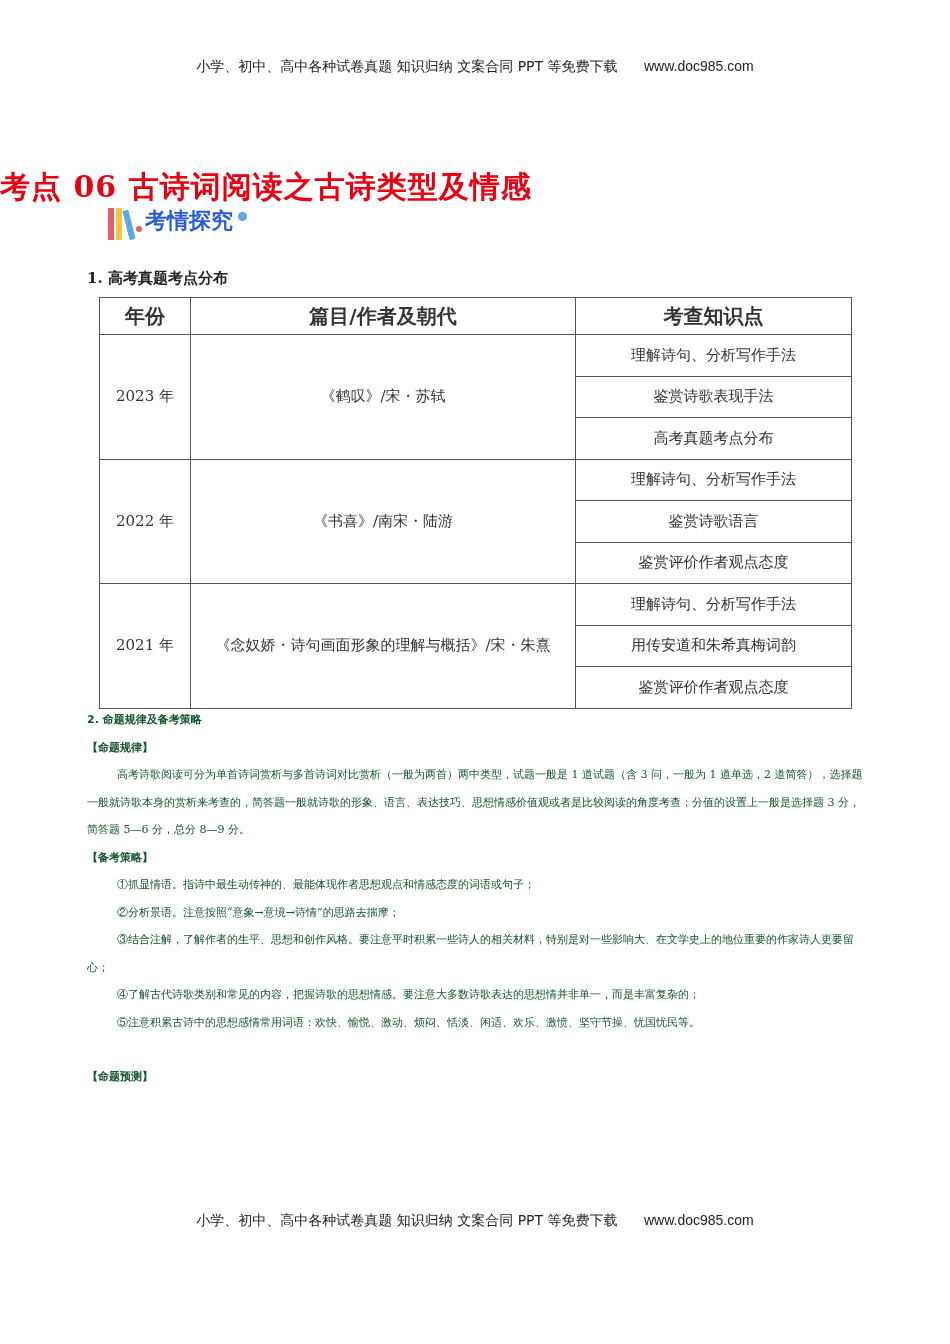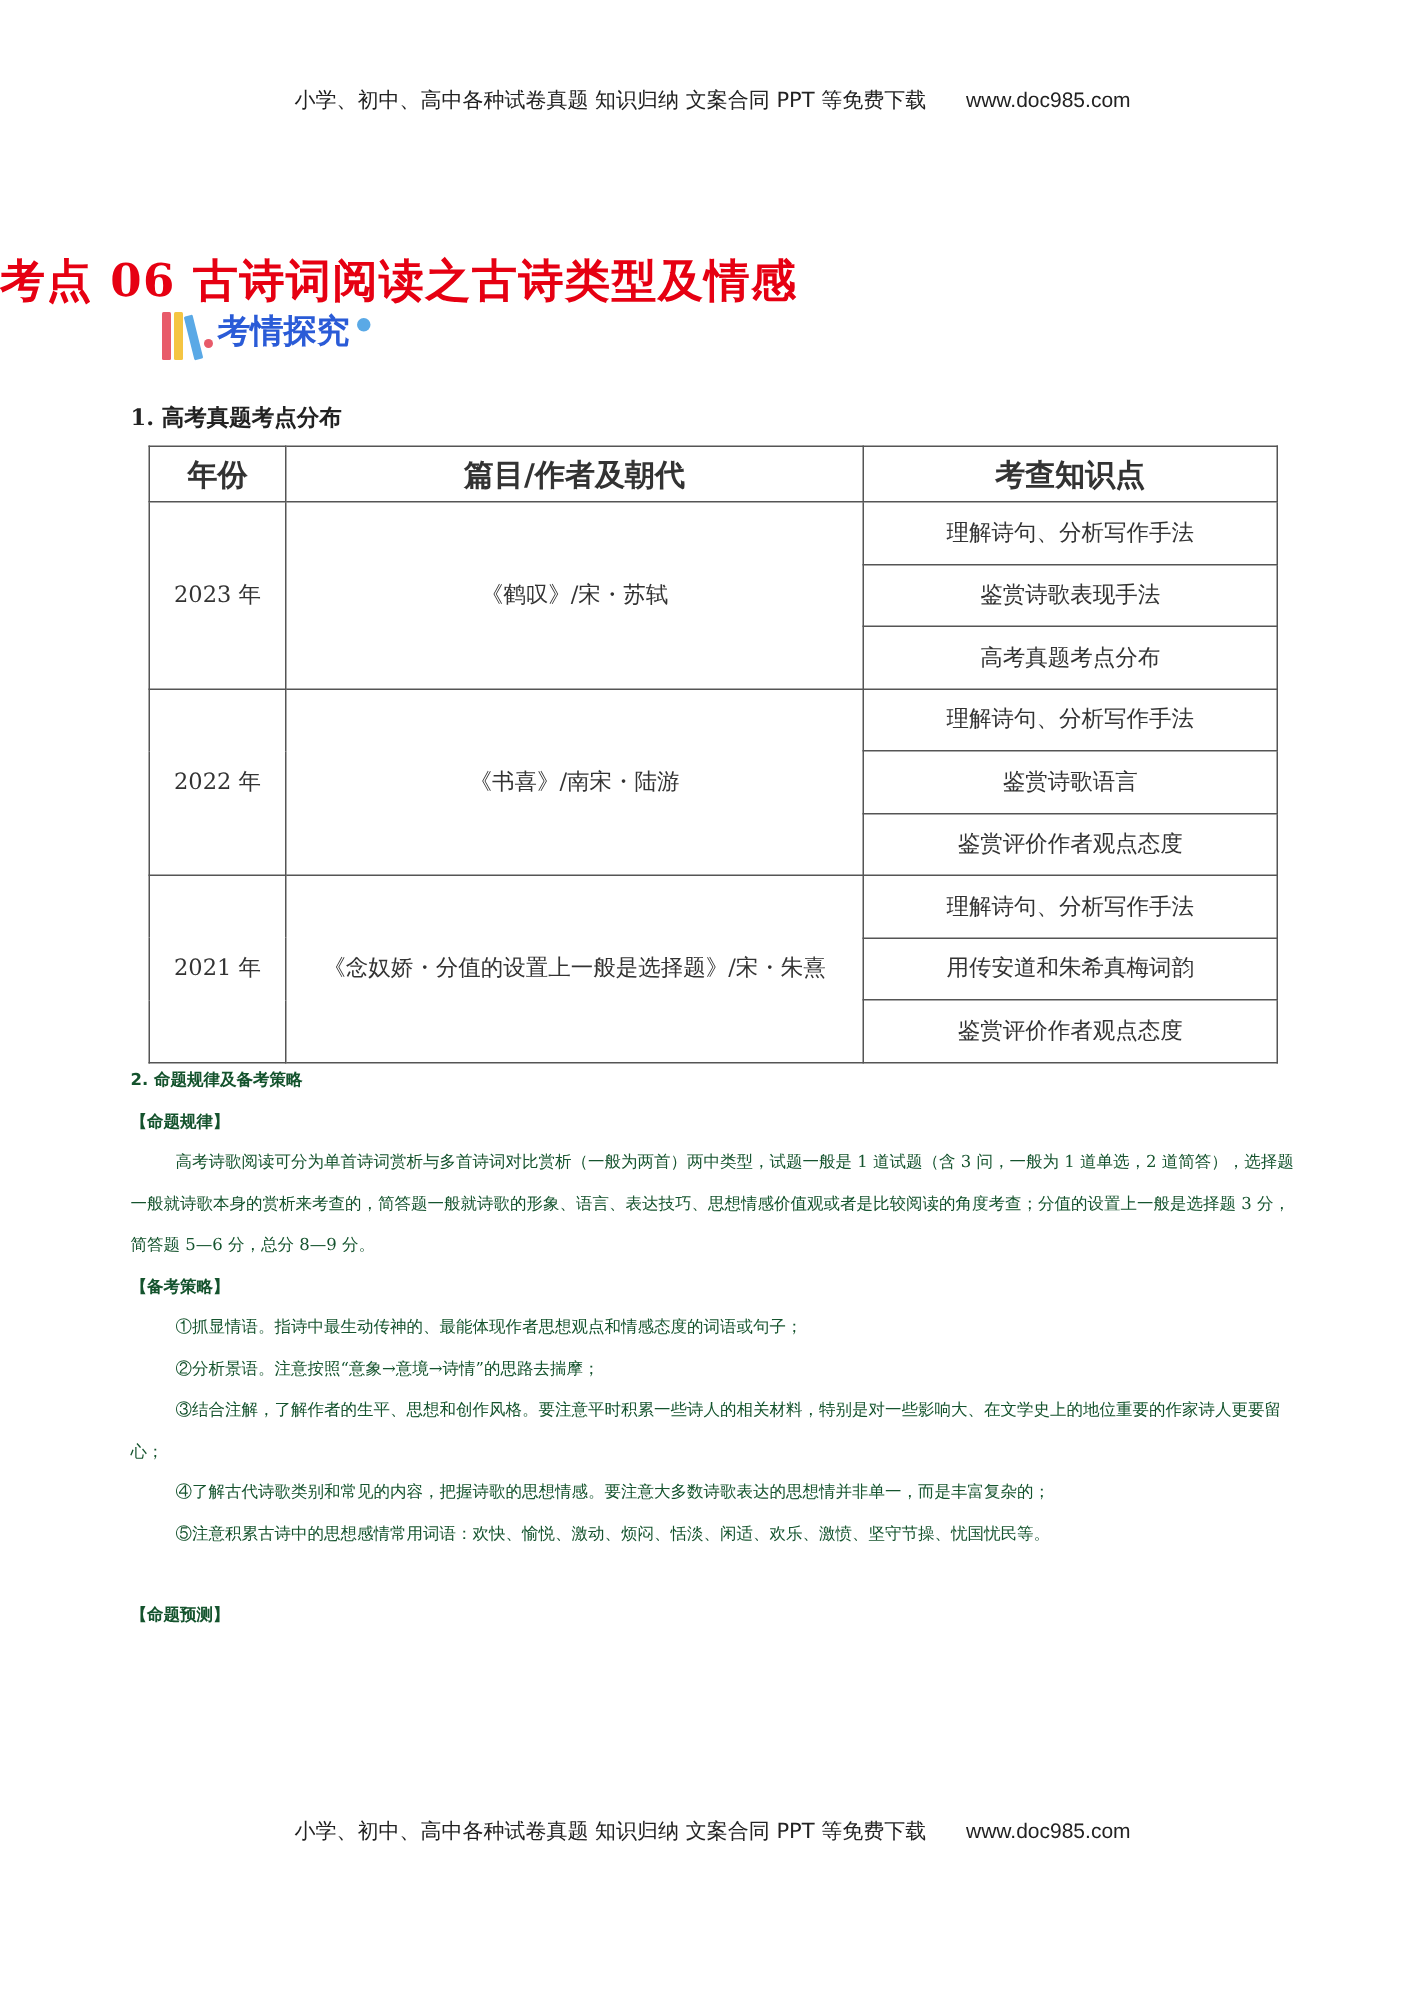--- a/index.html
+++ b/index.html
@@ -76,21 +76,21 @@
     <td>理解诗句、分析写作手法</td>
   </tr>
   <tr>
         <td>鉴赏诗歌语言</td>
       </tr>
   <tr>
         <td>鉴赏评价作者观点态度</td>
       </tr>
   <tr>
     <td rowspan="3">2021 年</td>
-    <td rowspan="3">《念奴娇・分值的设置上一般是选择题》/宋・朱熹</td>
+    <td rowspan="3">《念奴娇・诗句画面形象的理解与概括》/宋・朱熹</td>
     <td>理解诗句、分析写作手法</td>
   </tr>
   <tr>
         <td>用传安道和朱希真梅词韵</td>
       </tr>
   <tr>
         <td>鉴赏评价作者观点态度</td>
       </tr>
 </tbody>
   </table>

